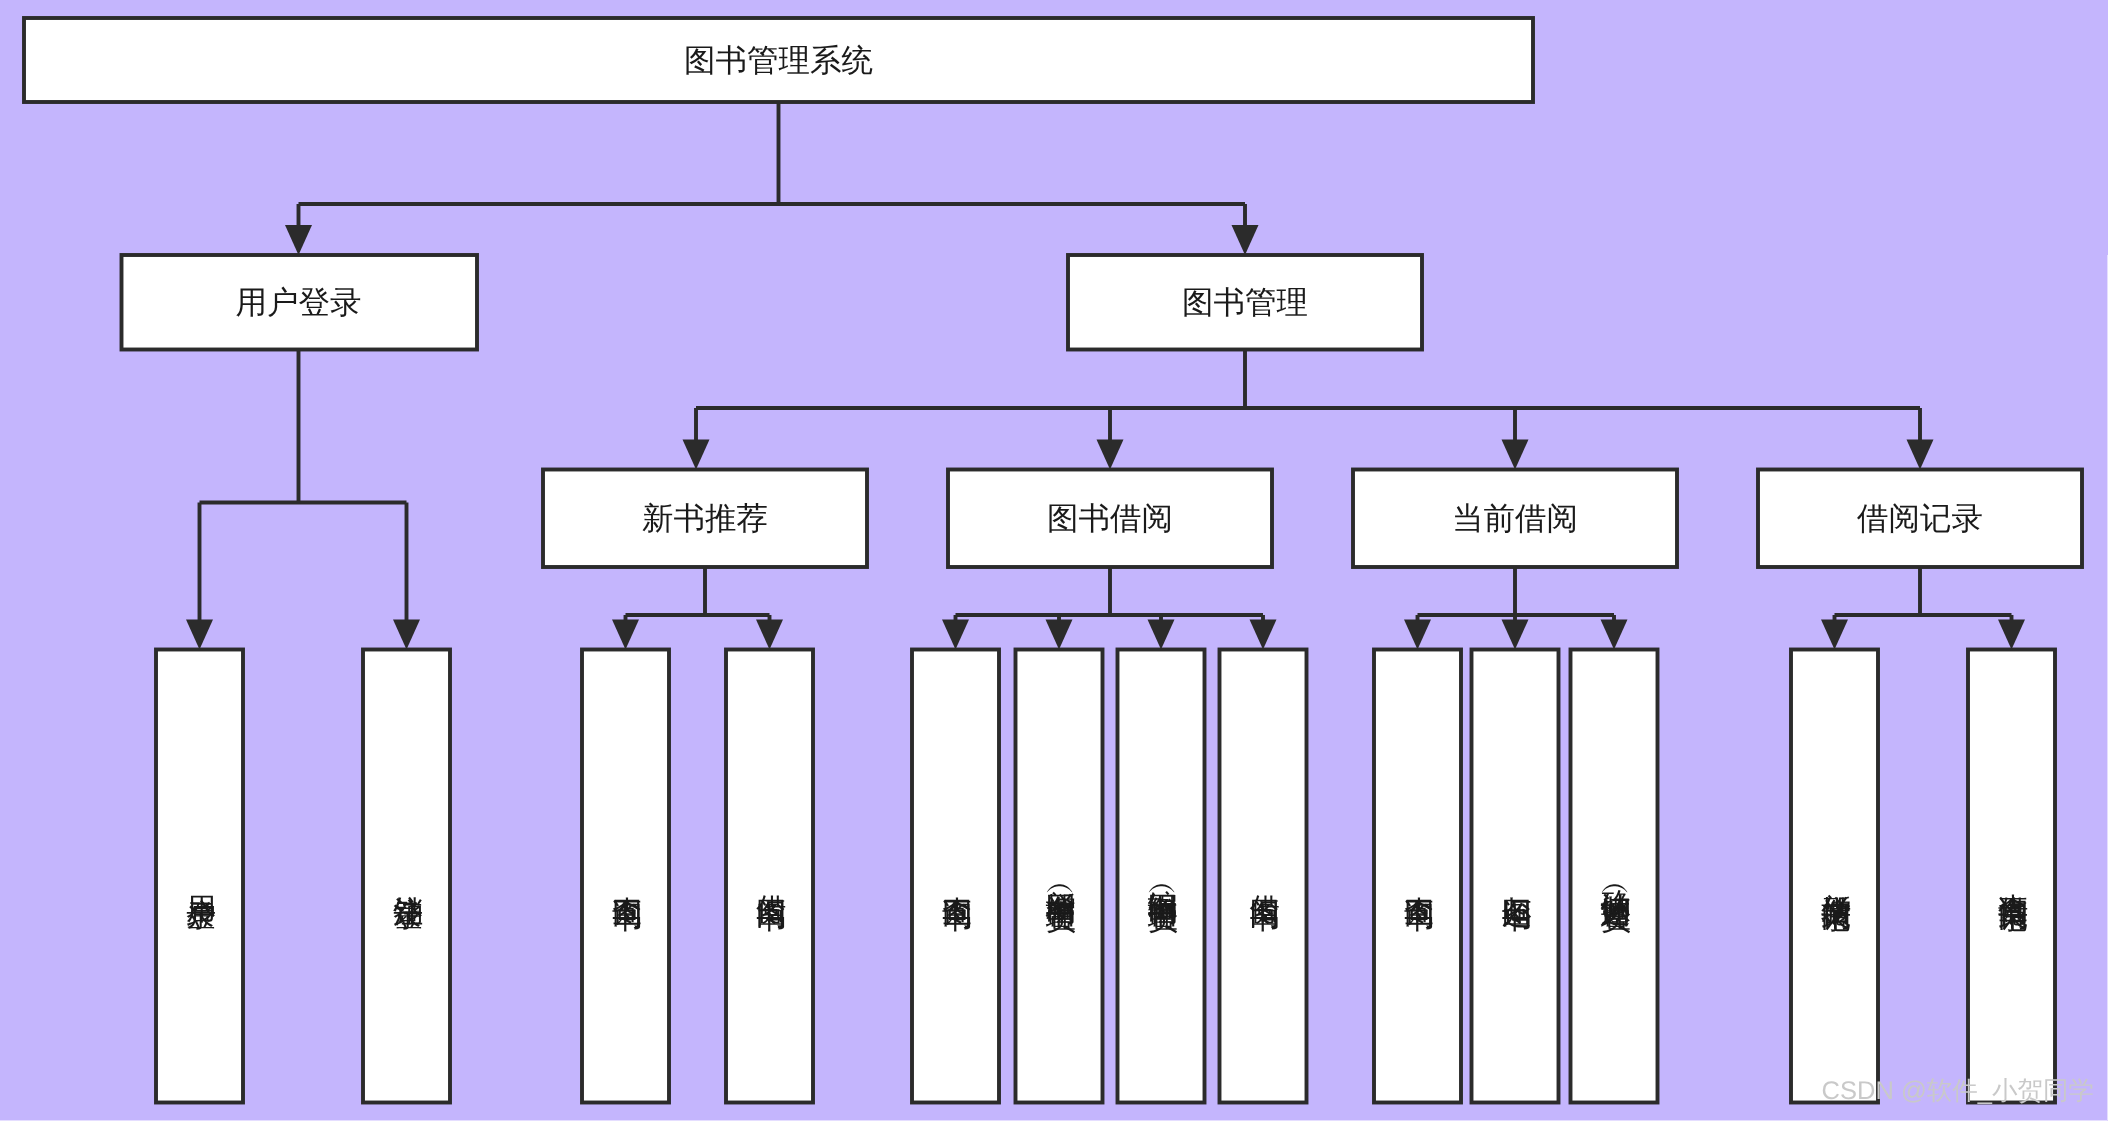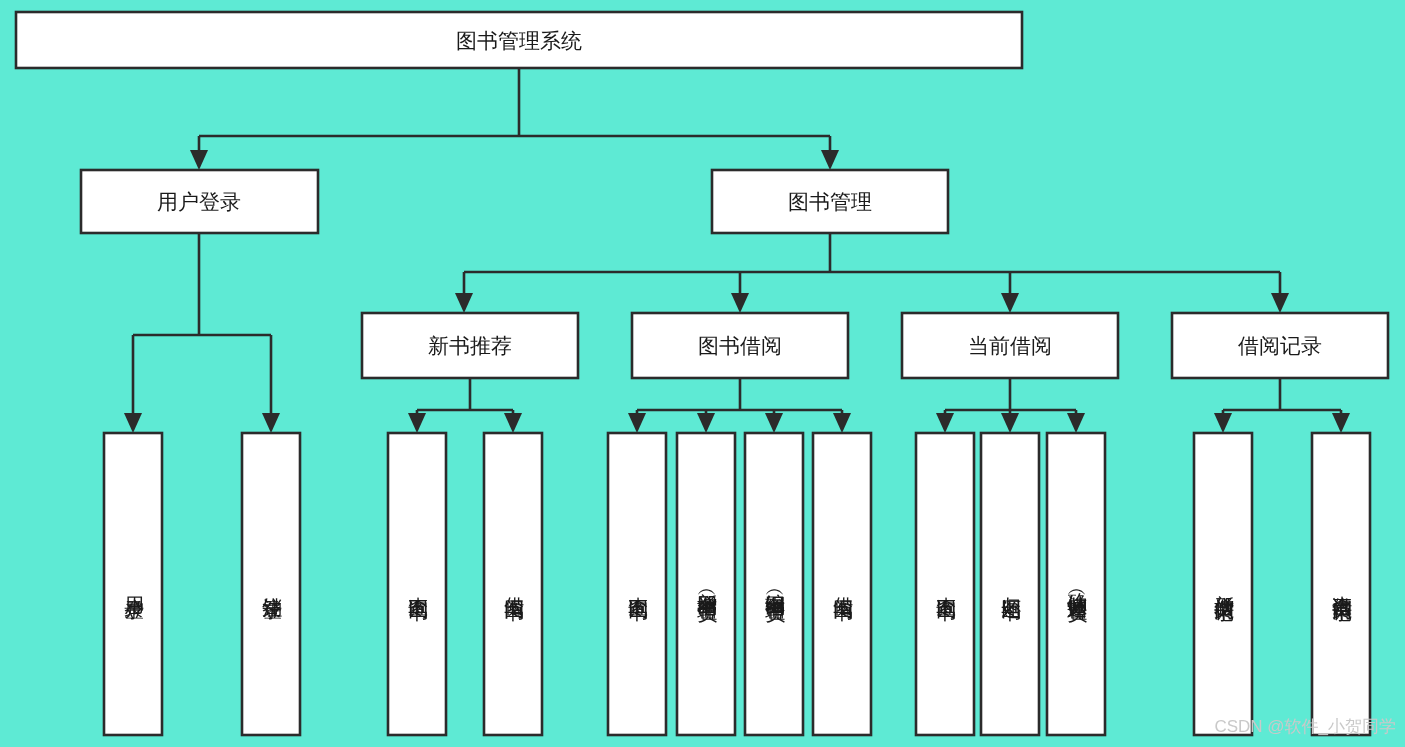--- a/index.html
+++ b/index.html
@@ -11,21 +11,21 @@
   body {
     width: 1405px;
     height: 747px;
     font-family: "Liberation Sans", "DejaVu Sans", sans-serif;
     overflow: hidden;
   }
   #diagram-root {
     position: relative;
     width: 1405px;
     height: 747px;
-    background: #5eead4;
+    background: #c4b5fd;
   }
   svg.diagram-canvas {
     position: absolute;
     top: 0;
     left: 0;
     width: 1405px;
     height: 747px;
     display: block;
   }
   .node-box {

